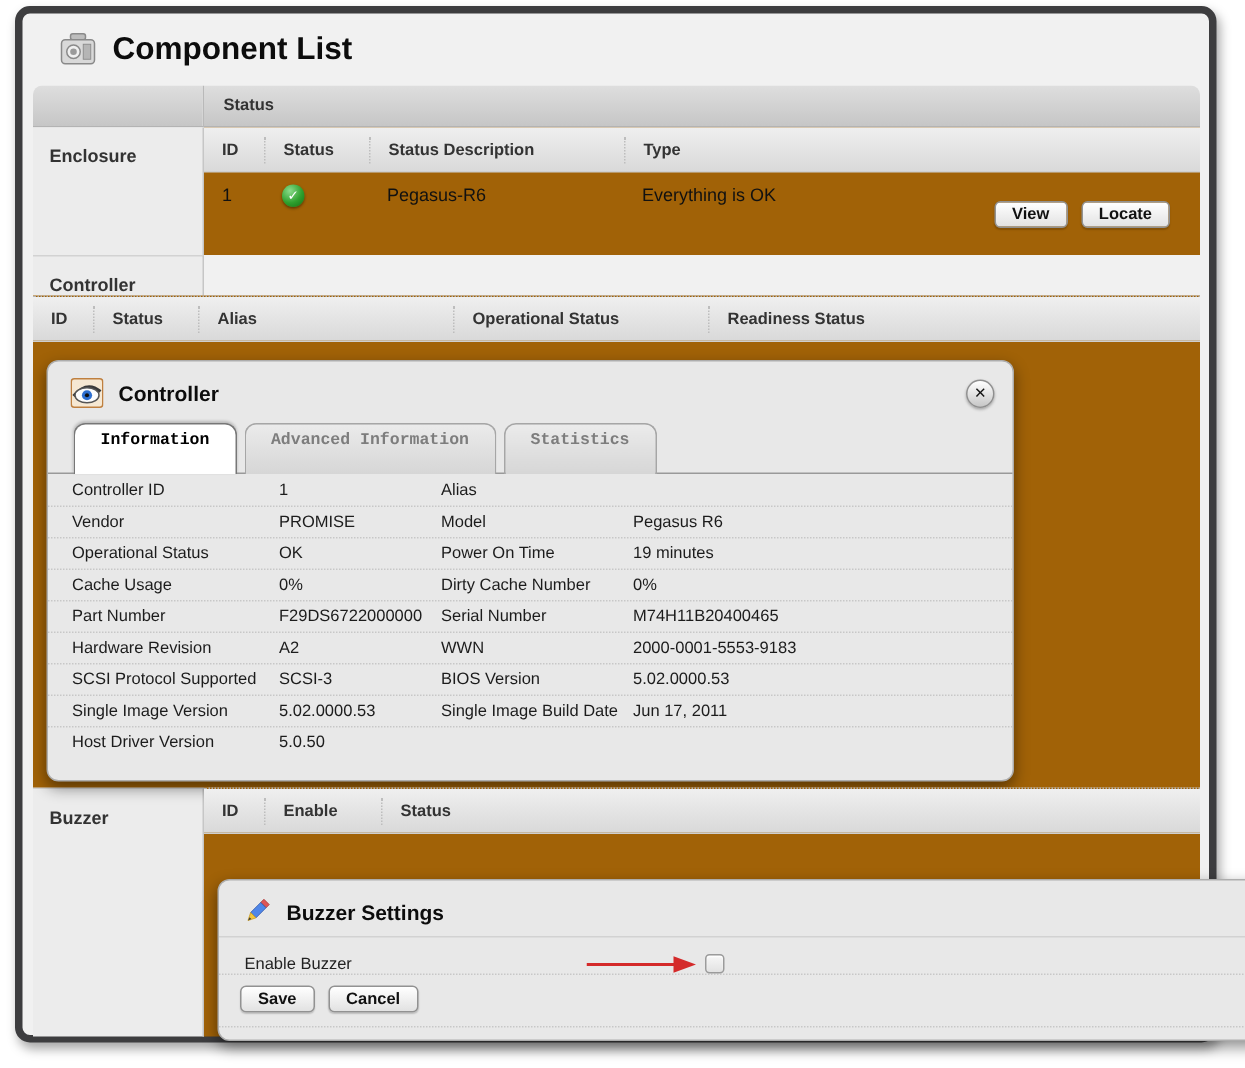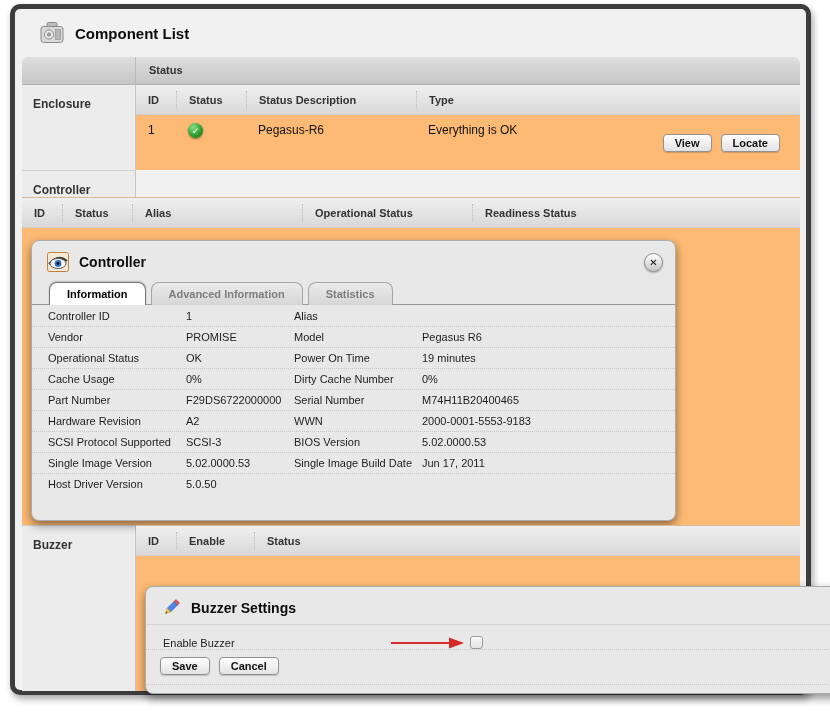--- a/index.html
+++ b/index.html
@@ -4,37 +4,37 @@
 <style>
   * { margin:0; padding:0; box-sizing:border-box; }
   html,body { width:830px; height:712px; background:#fff; font-family:"Liberation Sans","DejaVu Sans",sans-serif; }
   .window {
     position:absolute; left:10px; top:4px; width:801px; height:691px;
     border:5px solid #3d3d3f; border-radius:10px; background:#f1f1f1;
     box-shadow:2px 4px 7px rgba(0,0,0,.35);
   }
   
   .titlebar { height:48px; display:flex; align-items:center; gap:11px; padding-left:25px; }
-  .titlebar .app-title { font-size:15px; font-weight:bold; color:#0c0c0c; }
+  .titlebar .app-title { font-size:21px; font-weight:bold; color:#0c0c0c; }
   
   .board { position:absolute; left:7px; top:48px; width:778px; height:634px; }
   .top-row { display:flex; height:28px; }
   .corner-cell { width:114px; background:linear-gradient(#dedede,#c6c6c6); border-radius:6px 0 0 0;
     border-right:1px solid #b9b9b9; border-bottom:1px solid #b3b3b3; }
   .status-bar { flex:1; background:linear-gradient(#dedede,#c6c6c6); border-radius:0 6px 0 0;
     border-bottom:1px solid #b3b3b3; font-size:11px; font-weight:bold; color:#333;
     line-height:27px; padding-left:13px; }
   .section { display:flex; }
   .sec-enclosure { height:85px; }
   .sec-controller { height:355px;flex-direction:column; }
   .sec-buzzer { height:166px; }
   .sec-label { width:114px; background:#ececec; border-right:1px solid #c6c6c6;
     padding:12px 0 0 11px; font-size:12px; font-weight:bold; color:#333; }
   .section + .section .sec-label { border-top:1px solid #d2d2d2; }
-  .sec-content { flex:1; background:#fdba74; position:relative; }
+  .sec-content { flex:1; background:#a16207; position:relative; }
   .section + .section .sec-content { border-top:1px dotted #b4b4b4; }
   
   .colhead { height:30px; display:grid; align-items:center;
     background:linear-gradient(#efefef,#d9d9d9); border-bottom:1px solid #cfcfcf;
     font-size:11px; font-weight:bold; color:#333; }
   .cols4 { grid-template-columns:40px 70px 170px 1fr; }
   .cols5 { grid-template-columns:40px 70px 170px 170px 1fr; }
   .cols3 { grid-template-columns:40px 78px 1fr; }
   .colhead span { padding-left:12px; height:18px; line-height:18px; }
   .colhead span + span { border-left:1px dotted #bdbdbd; }
@@ -56,23 +56,23 @@
   .ctrl-dialog { left:9px; top:42px; width:645px; height:281px; }
   .bz-dialog { left:9px; top:60px; width:735px; height:108px; }
   .dialog-title { display:flex; align-items:center; gap:10px; padding:11px 14px 6px 15px; }
   .dialog-title .dlg-text { font-size:14px; font-weight:bold; color:#0c0c0c; }
   .close-btn { position:absolute; right:12px; top:12px; width:19px; height:19px; border-radius:50%;
     background:linear-gradient(#ffffff,#c7c7c7); border:1px solid #8f8f8f;
     font-size:10px; font-weight:bold; color:#111; display:flex; align-items:center; justify-content:center;
     box-shadow:0 1px 2px rgba(0,0,0,.3); padding:0; font-family:"DejaVu Sans",sans-serif; }
   
   .tabs { display:flex; gap:5px; padding:3px 14px 0 17px; border-bottom:1px solid #999; }
-  .tab { padding:5px 17px 5px; font-size:11px; font-weight:bold; border:1px solid #a6a6a6; border-bottom:none;
+  .tab { padding:5px 17px 16px; font-size:11px; font-weight:bold; border:1px solid #a6a6a6; border-bottom:none;
     border-radius:8px 8px 0 0; background:linear-gradient(#ebebeb,#d6d6d6); color:#7d7d7d;
-    transform:translateY(1px); cursor:default; font-family:Liberation Sans, sans-serif; }
+    transform:translateY(1px); cursor:default; font-family:Liberation Mono, monospace; }
   .tab.active { background:#fff; color:#000; border-color:#777; box-shadow:0 -1px 2px rgba(0,0,0,.2); }
   
   .info-grid { padding-bottom:10px; }
   .info-row { display:grid; grid-template-columns:138px 108px 128px 1fr; align-items:center;
     height:21px; padding-left:16px; font-size:11px; color:#1c1c1c; }
   .info-row + .info-row { border-top:1px dotted #c7c7c7; }
   
   .bz-row { display:flex; align-items:flex-end; height:26px; padding-left:17px;
     border-top:1px solid #d2d2d2; border-bottom:1px dotted #c7c7c7; font-size:11px; color:#222; }
   .bz-row .bz-label { width:228px; }

